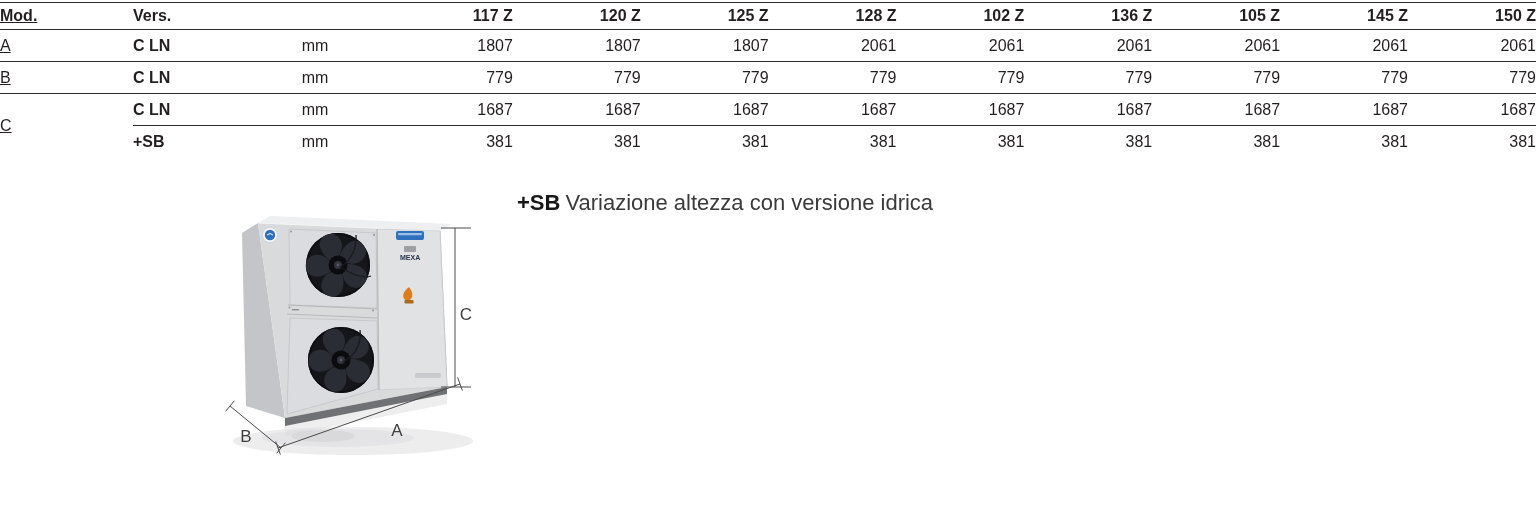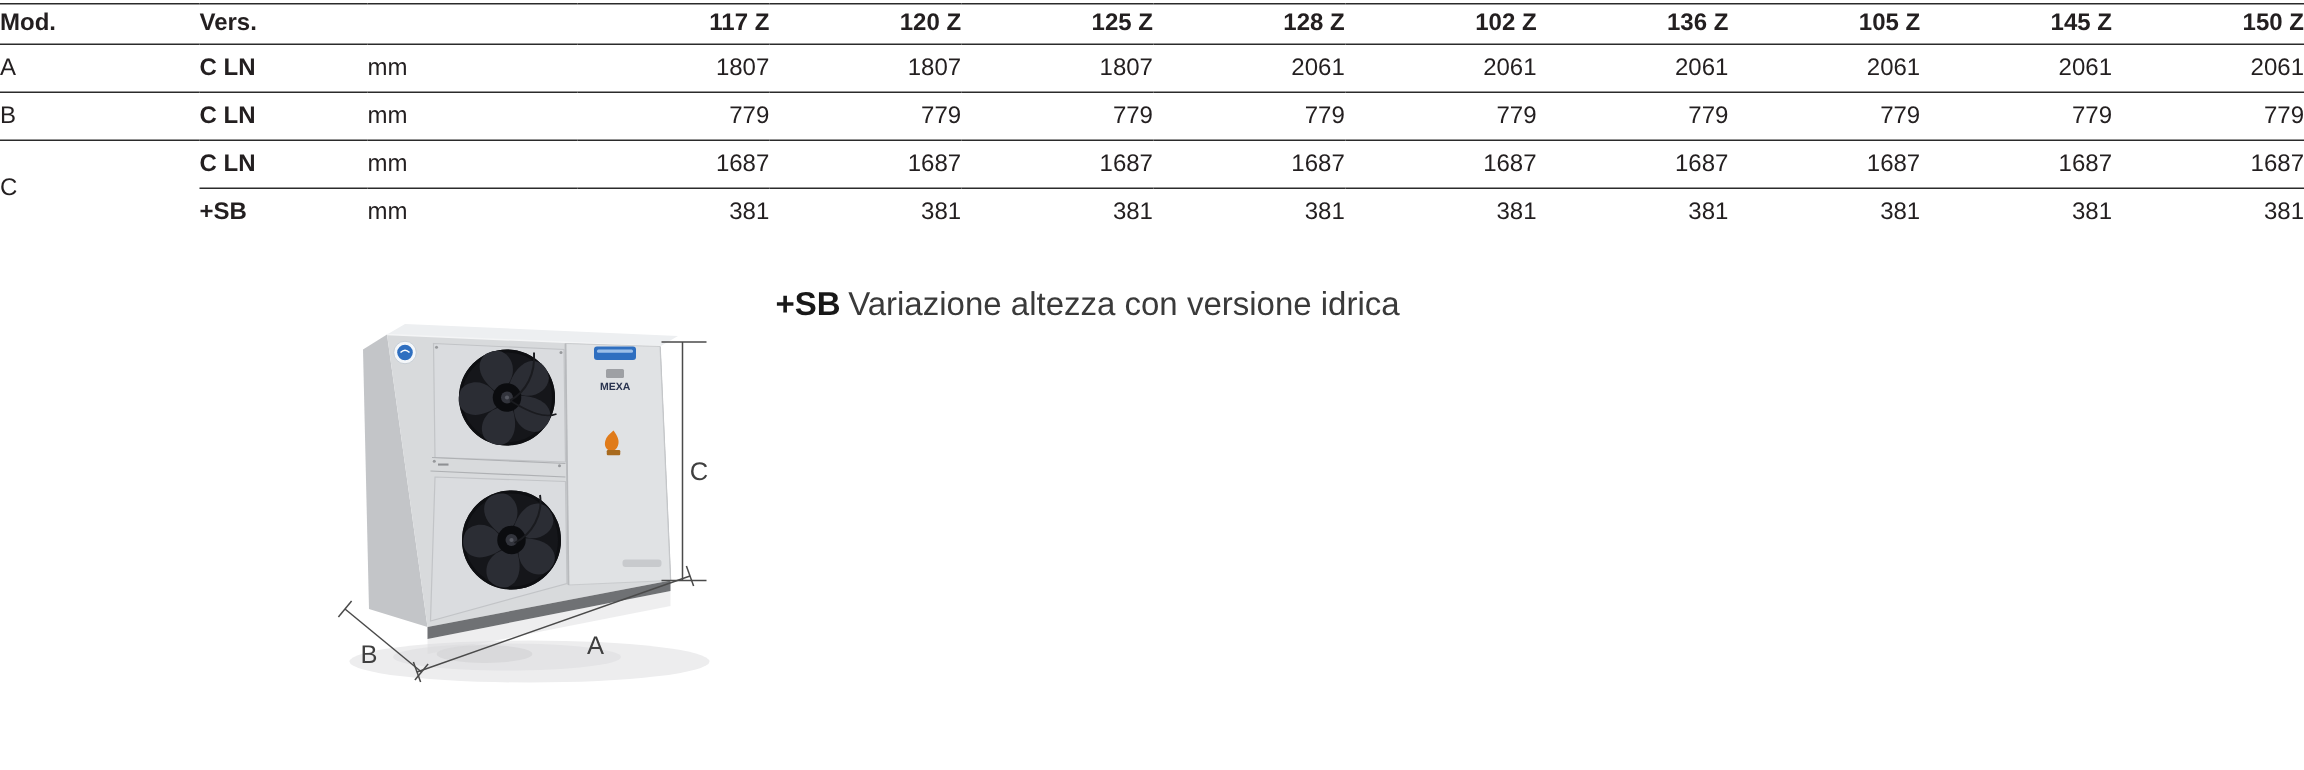--- a/index.html
+++ b/index.html
@@ -30,23 +30,23 @@
     height:26px;
     font-weight:bold;
     border-bottom:1.5px solid #2b2b2b;
   }
   table.dims tbody td{
     height:31px;
     border-bottom:1.5px solid #2b2b2b;
   }
   table.dims tr.last td{border-bottom:none;}
   td.nb{border-bottom:none !important;}
-  .c0{text-align:left;padding-left:5px;}
+  .c0{text-align:left;padding-left:5px;text-decoration:underline;}
   .c1{text-align:left;font-weight:bold;}
-  .c2{text-align:left;font-weight:normal;}
+  .c2{text-align:center;font-weight:normal;}
   .cm{text-align:right;}
   
   .notes{
     position:absolute;left:517px;top:189px;
     font-size:22px;line-height:28px;color:#3a3a3a;
   }
   .note-line{height:28px;}
   .note-prefix{font-weight:bold;color:#181818;}
   .note-text{margin-left:5px;}
   

